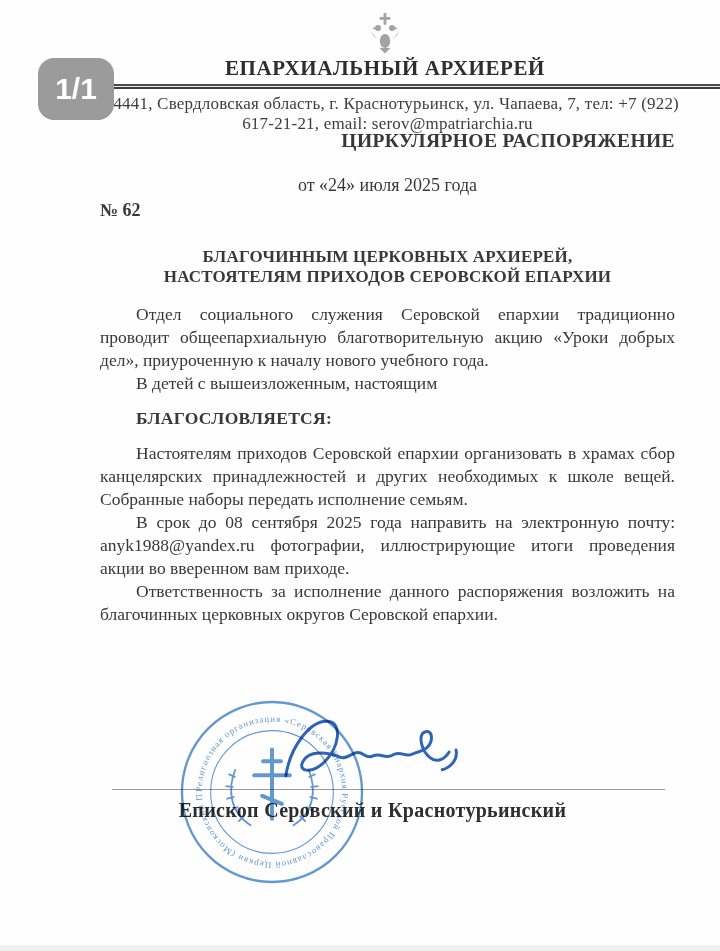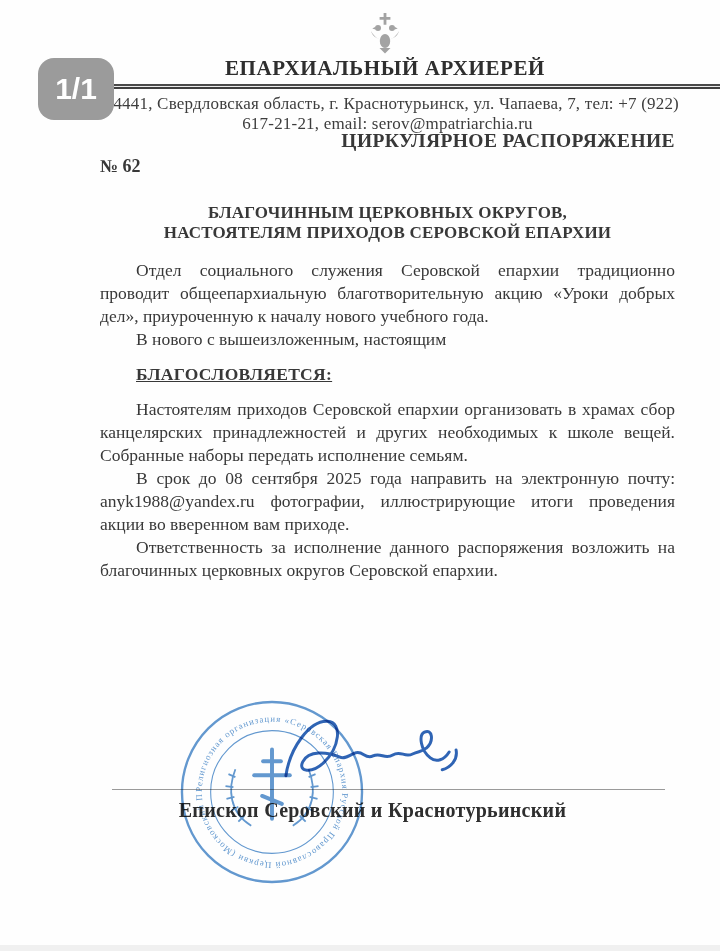--- a/index.html
+++ b/index.html
@@ -34,21 +34,21 @@
     font-size:17px;color:#3d3d3d;letter-spacing:.2px;
   }
   
   .content{position:absolute;left:100px;top:128px;width:575px;}
   .doc-title{text-align:right;font-weight:bold;font-size:19.5px;letter-spacing:.4px;margin:2px 0 0;}
   .doc-date{text-align:center;font-size:18px;margin-top:23px;}
   .doc-number{font-size:18px;font-weight:bold;margin-top:4px;}
   .addressee{margin-top:26px;text-align:center;font-weight:bold;font-size:17px;line-height:20px;letter-spacing:.2px;}
   .body-text{margin-top:16px;font-size:17.5px;line-height:23px;text-align:justify;}
   .body-text p{margin:0;text-indent:36px;}
-  .blessing{margin-top:12px;font-weight:bold;font-size:17.5px;text-indent:36px;letter-spacing:.3px;text-decoration:underline;}
+  .blessing{margin-top:12px;font-weight:bold;font-size:17.5px;text-indent:36px;letter-spacing:.3px;}
   .mt{margin-top:12px !important;}
   
   .stamp{position:absolute;left:178px;top:698px;z-index:5;mix-blend-mode:multiply;opacity:.92;}
   .autograph{position:absolute;left:276px;top:708px;z-index:6;mix-blend-mode:multiply;}
   .sig-line{position:absolute;left:112px;top:789px;width:553px;border-top:1.5px solid #9a9a9a;z-index:3;}
   .signatory{
     position:absolute;left:100px;top:799px;width:545px;z-index:4;
     text-align:center;font-weight:bold;font-size:20px;letter-spacing:.3px;color:#2e2e2e;
   }
   .bottom-strip{position:absolute;left:0;right:0;bottom:0;height:6px;background:#f0f0f0;}
@@ -77,30 +77,31 @@
     </svg>
     <div class="lh-title">ЕПАРХИАЛЬНЫЙ АРХИЕРЕЙ</div>
   </div>
 
   <div class="rule"></div>
 
   <div class="address">624441, Свердловская область,  г. Краснотурьинск, ул. Чапаева, 7, тел: +7 (922) 617-21-21, email: serov@mpatriarchia.ru</div>
 
   <div class="content">
     <div class="doc-title">ЦИРКУЛЯРНОЕ РАСПОРЯЖЕНИЕ</div>
+    <div class="doc-date">от «24» июля 2025 года</div>
     <div class="doc-number">№ 62</div>
 
     <div class="addressee">
-      <div>БЛАГОЧИННЫМ ЦЕРКОВНЫХ ОКРУГОВ,</div>
+      <div>БЛАГОЧИННЫМ ЦЕРКОВНЫХ АРХИЕРЕЙ,</div>
       <div>НАСТОЯТЕЛЯМ ПРИХОДОВ СЕРОВСКОЙ ЕПАРХИИ</div>
     </div>
 
     <div class="body-text">
       <p>Отдел социального служения Серовской епархии традиционно проводит общеепархиальную благотворительную акцию «Уроки добрых дел», приуроченную к началу нового учебного года.</p>
-      <p>В нового с вышеизложенным, настоящим</p>
+      <p>В детей с вышеизложенным, настоящим</p>
 
       <div class="blessing">БЛАГОСЛОВЛЯЕТСЯ:</div>
 
       <p class="mt">Настоятелям приходов Серовской епархии организовать в храмах сбор канцелярских принадлежностей и других необходимых к школе вещей. Собранные наборы передать исполнение семьям.</p>
       <p>В срок до 08 сентября 2025 года направить на электронную почту: anyk1988@yandex.ru фотографии, иллюстрирующие итоги проведения акции во вверенном вам приходе.</p>
       <p>Ответственность за исполнение данного распоряжения возложить на благочинных церковных округов Серовской епархии.</p>
     </div>
   </div>
 
   <svg class="stamp" width="188" height="188" viewBox="0 0 190 190" aria-hidden="true">

